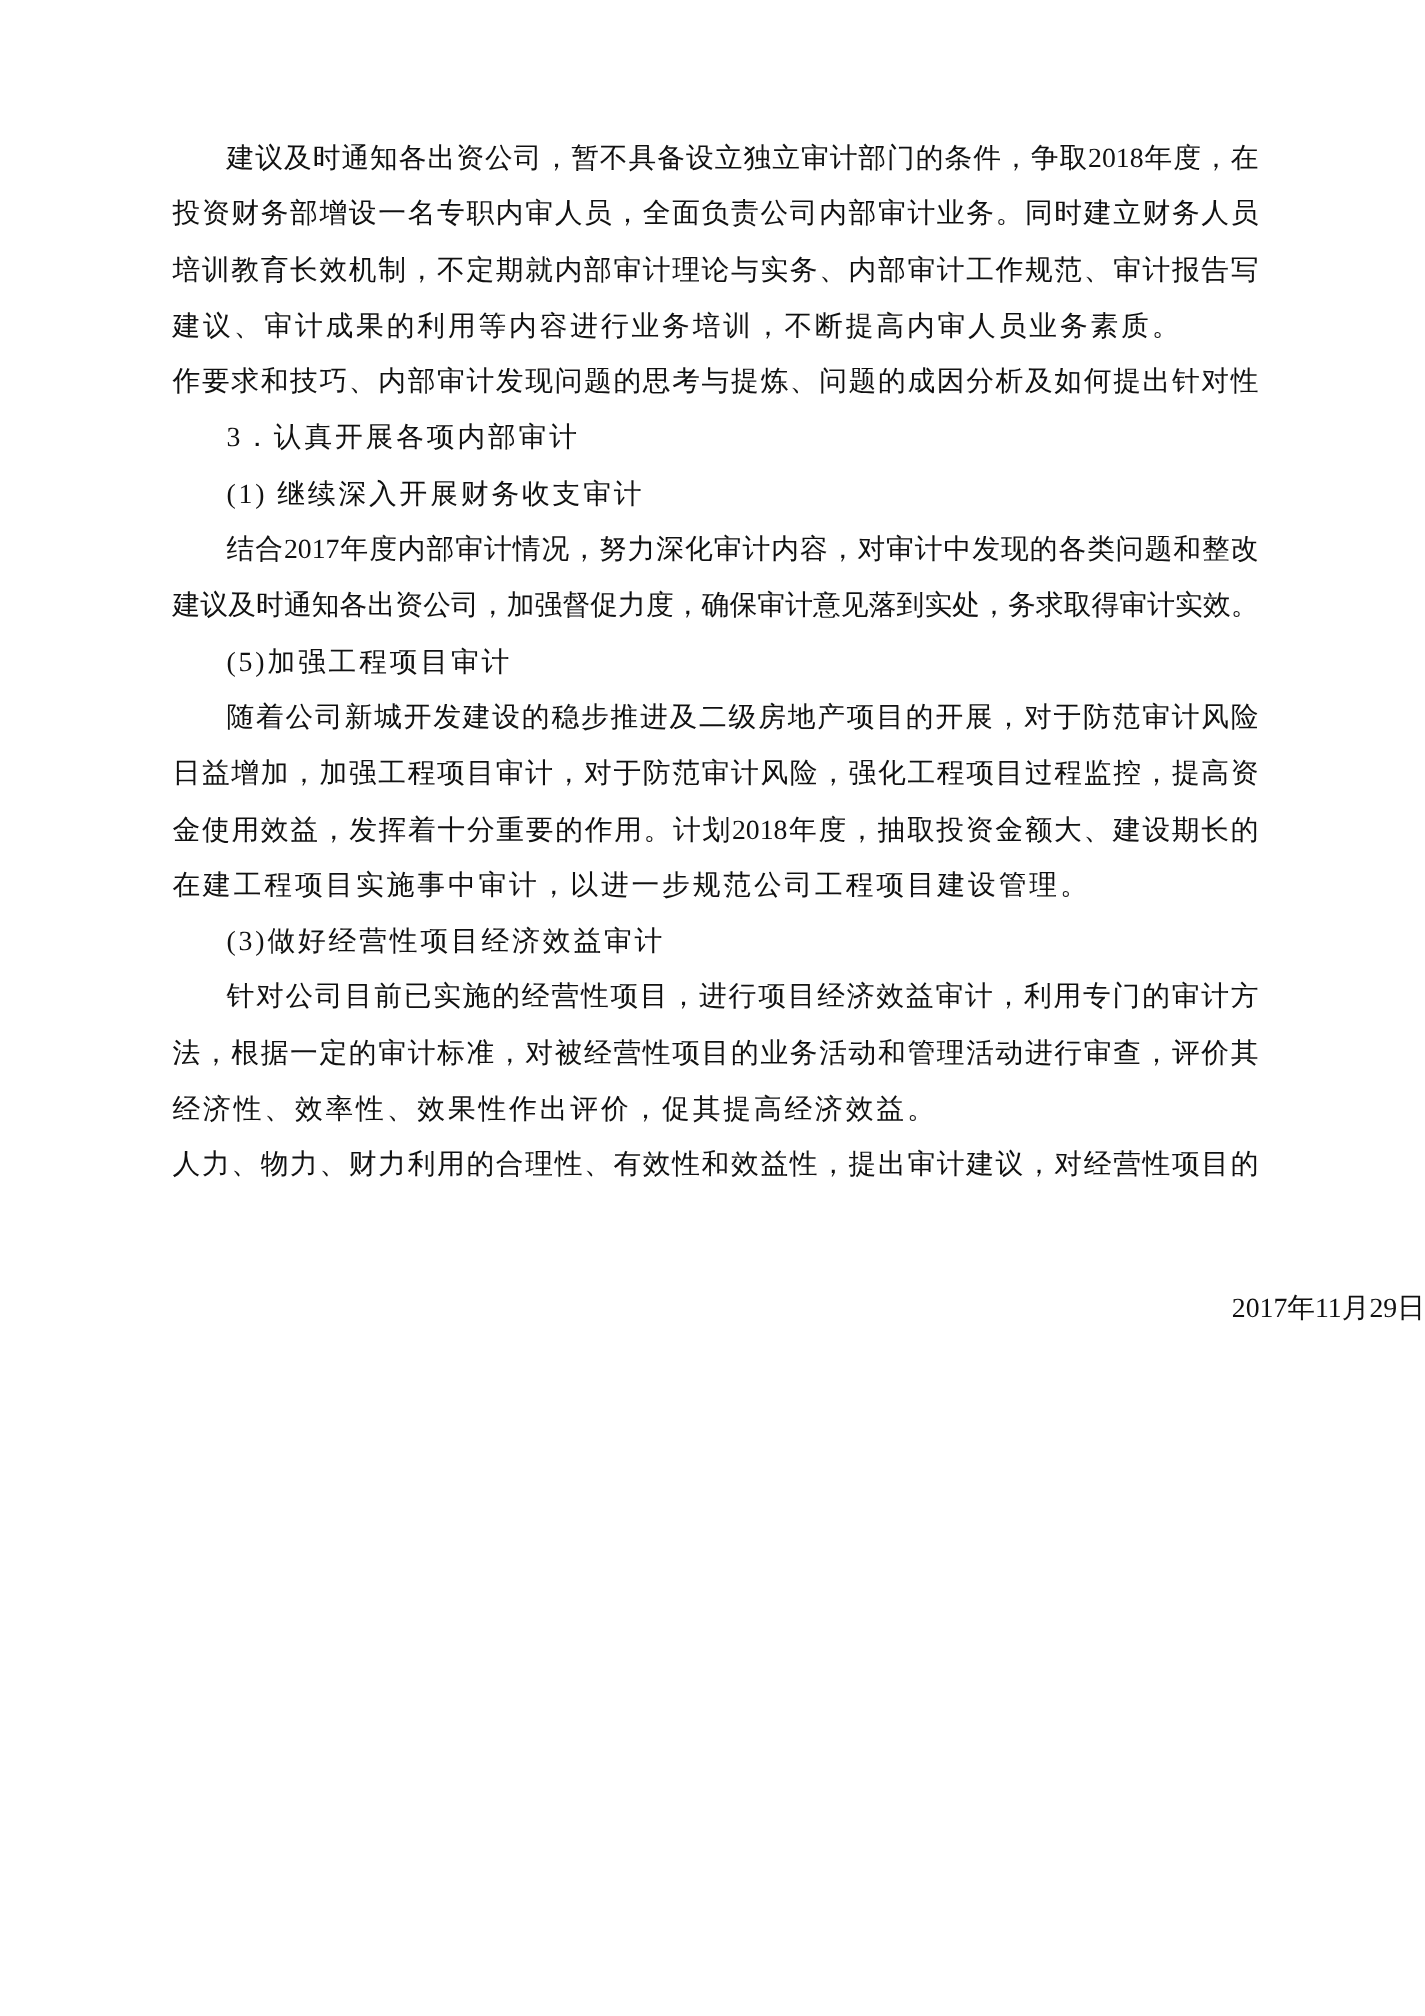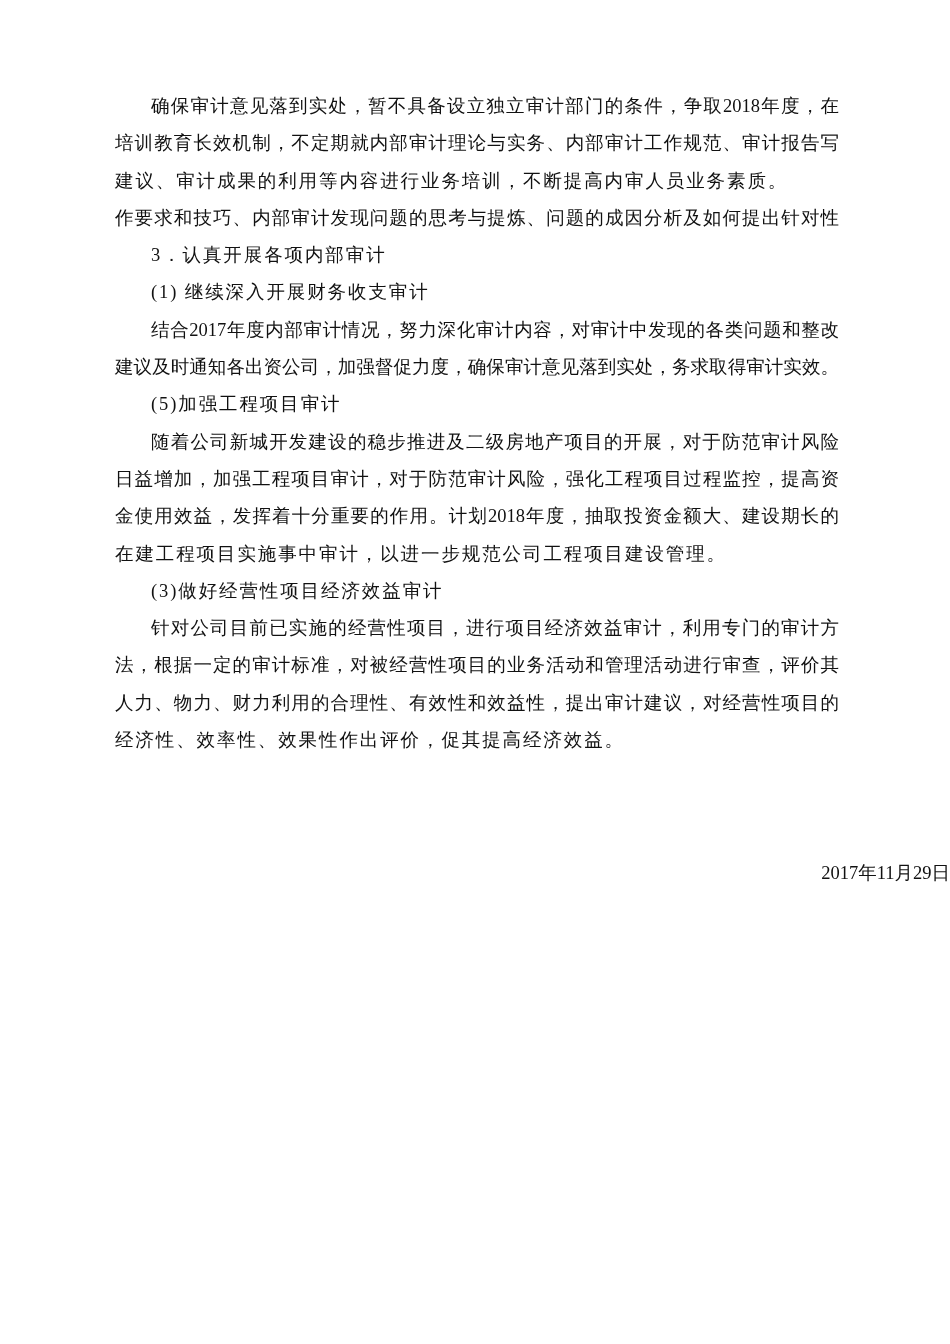--- a/index.html
+++ b/index.html
@@ -44,47 +44,48 @@
       line-height: 30px;
       font-family: "Liberation Serif", "DejaVu Serif", serif;
     }
   </style>
 </head>
 <body>
 
 <div class="page">
 
   <div>
-    <div class="line indent justify">确保审计意见落到实处，暂不具备设立独立审计部门的条件，争取2018年度，在</div>
+    <div class="line indent justify">建议及时通知各出资公司，暂不具备设立独立审计部门的条件，争取2018年度，在</div>
+    <div class="line justify">投资财务部增设一名专职内审人员，全面负责公司内部审计业务。同时建立财务人员</div>
     <div class="line justify">培训教育长效机制，不定期就内部审计理论与实务、内部审计工作规范、审计报告写</div>
     <div class="line">建议、审计成果的利用等内容进行业务培训，不断提高内审人员业务素质。</div>
     <div class="line justify">作要求和技巧、内部审计发现问题的思考与提炼、问题的成因分析及如何提出针对性</div>
   </div>
 
   <div class="line indent">3．认真开展各项内部审计</div>
 
   <div class="line indent">(1) 继续深入开展财务收支审计</div>
 
   <div>
     <div class="line indent justify">结合2017年度内部审计情况，努力深化审计内容，对审计中发现的各类问题和整改</div>
-    <div class="line justify" style="letter-spacing:0;">建议及时通知各出资公司，加强督促力度，确保审计意见落到实处，务求取得审计实效。</div>
+    <div class="line justify" style="letter-spacing:0;font-family:Liberation Mono, monospace;">建议及时通知各出资公司，加强督促力度，确保审计意见落到实处，务求取得审计实效。</div>
   </div>
 
   <div class="line indent">(5)加强工程项目审计</div>
 
   <div>
     <div class="line indent justify">随着公司新城开发建设的稳步推进及二级房地产项目的开展，对于防范审计风险</div>
     <div class="line justify">日益增加，加强工程项目审计，对于防范审计风险，强化工程项目过程监控，提高资</div>
     <div class="line justify">金使用效益，发挥着十分重要的作用。计划2018年度，抽取投资金额大、建设期长的</div>
     <div class="line">在建工程项目实施事中审计，以进一步规范公司工程项目建设管理。</div>
   </div>
 
   <div class="line indent">(3)做好经营性项目经济效益审计</div>
 
   <div>
     <div class="line indent justify">针对公司目前已实施的经营性项目，进行项目经济效益审计，利用专门的审计方</div>
     <div class="line justify">法，根据一定的审计标准，对被经营性项目的业务活动和管理活动进行审查，评价其</div>
+    <div class="line">经济性、效率性、效果性作出评价，促其提高经济效益。</div>
     <div class="line justify">人力、物力、财力利用的合理性、有效性和效益性，提出审计建议，对经营性项目的</div>
-    <div class="line">经济性、效率性、效果性作出评价，促其提高经济效益。</div>
   </div>
 </div>
 
 <div class="date">2017年11月29日</div>
 
 </body></html>

